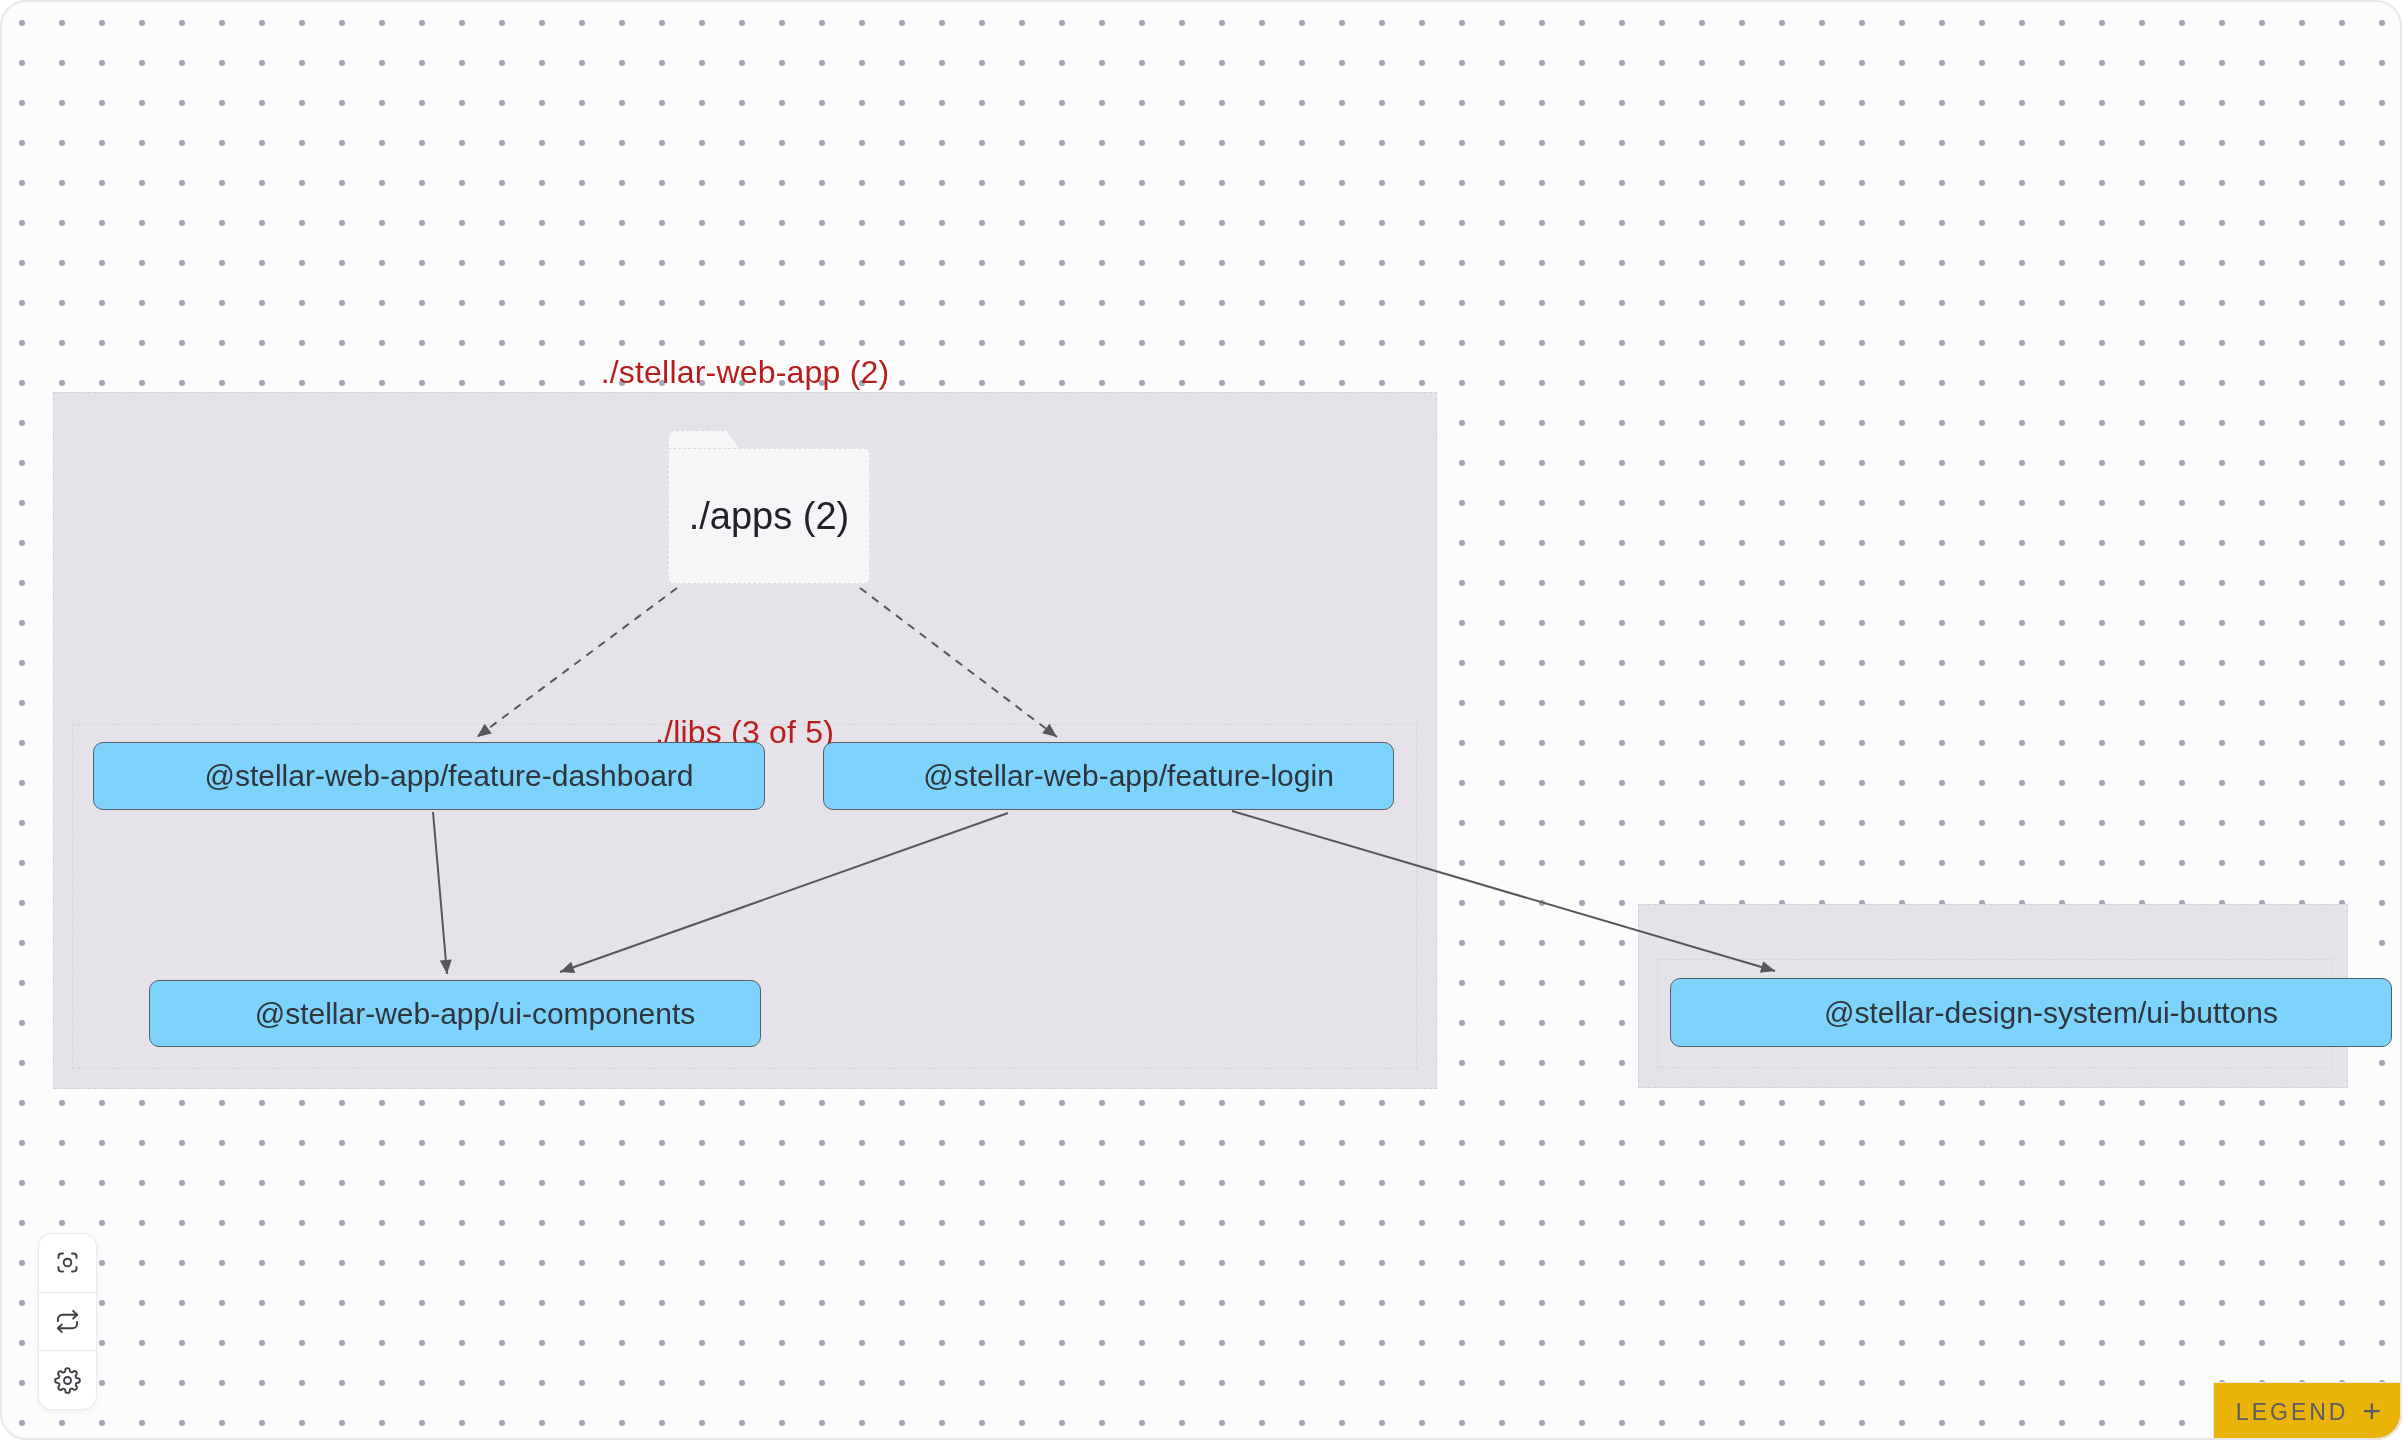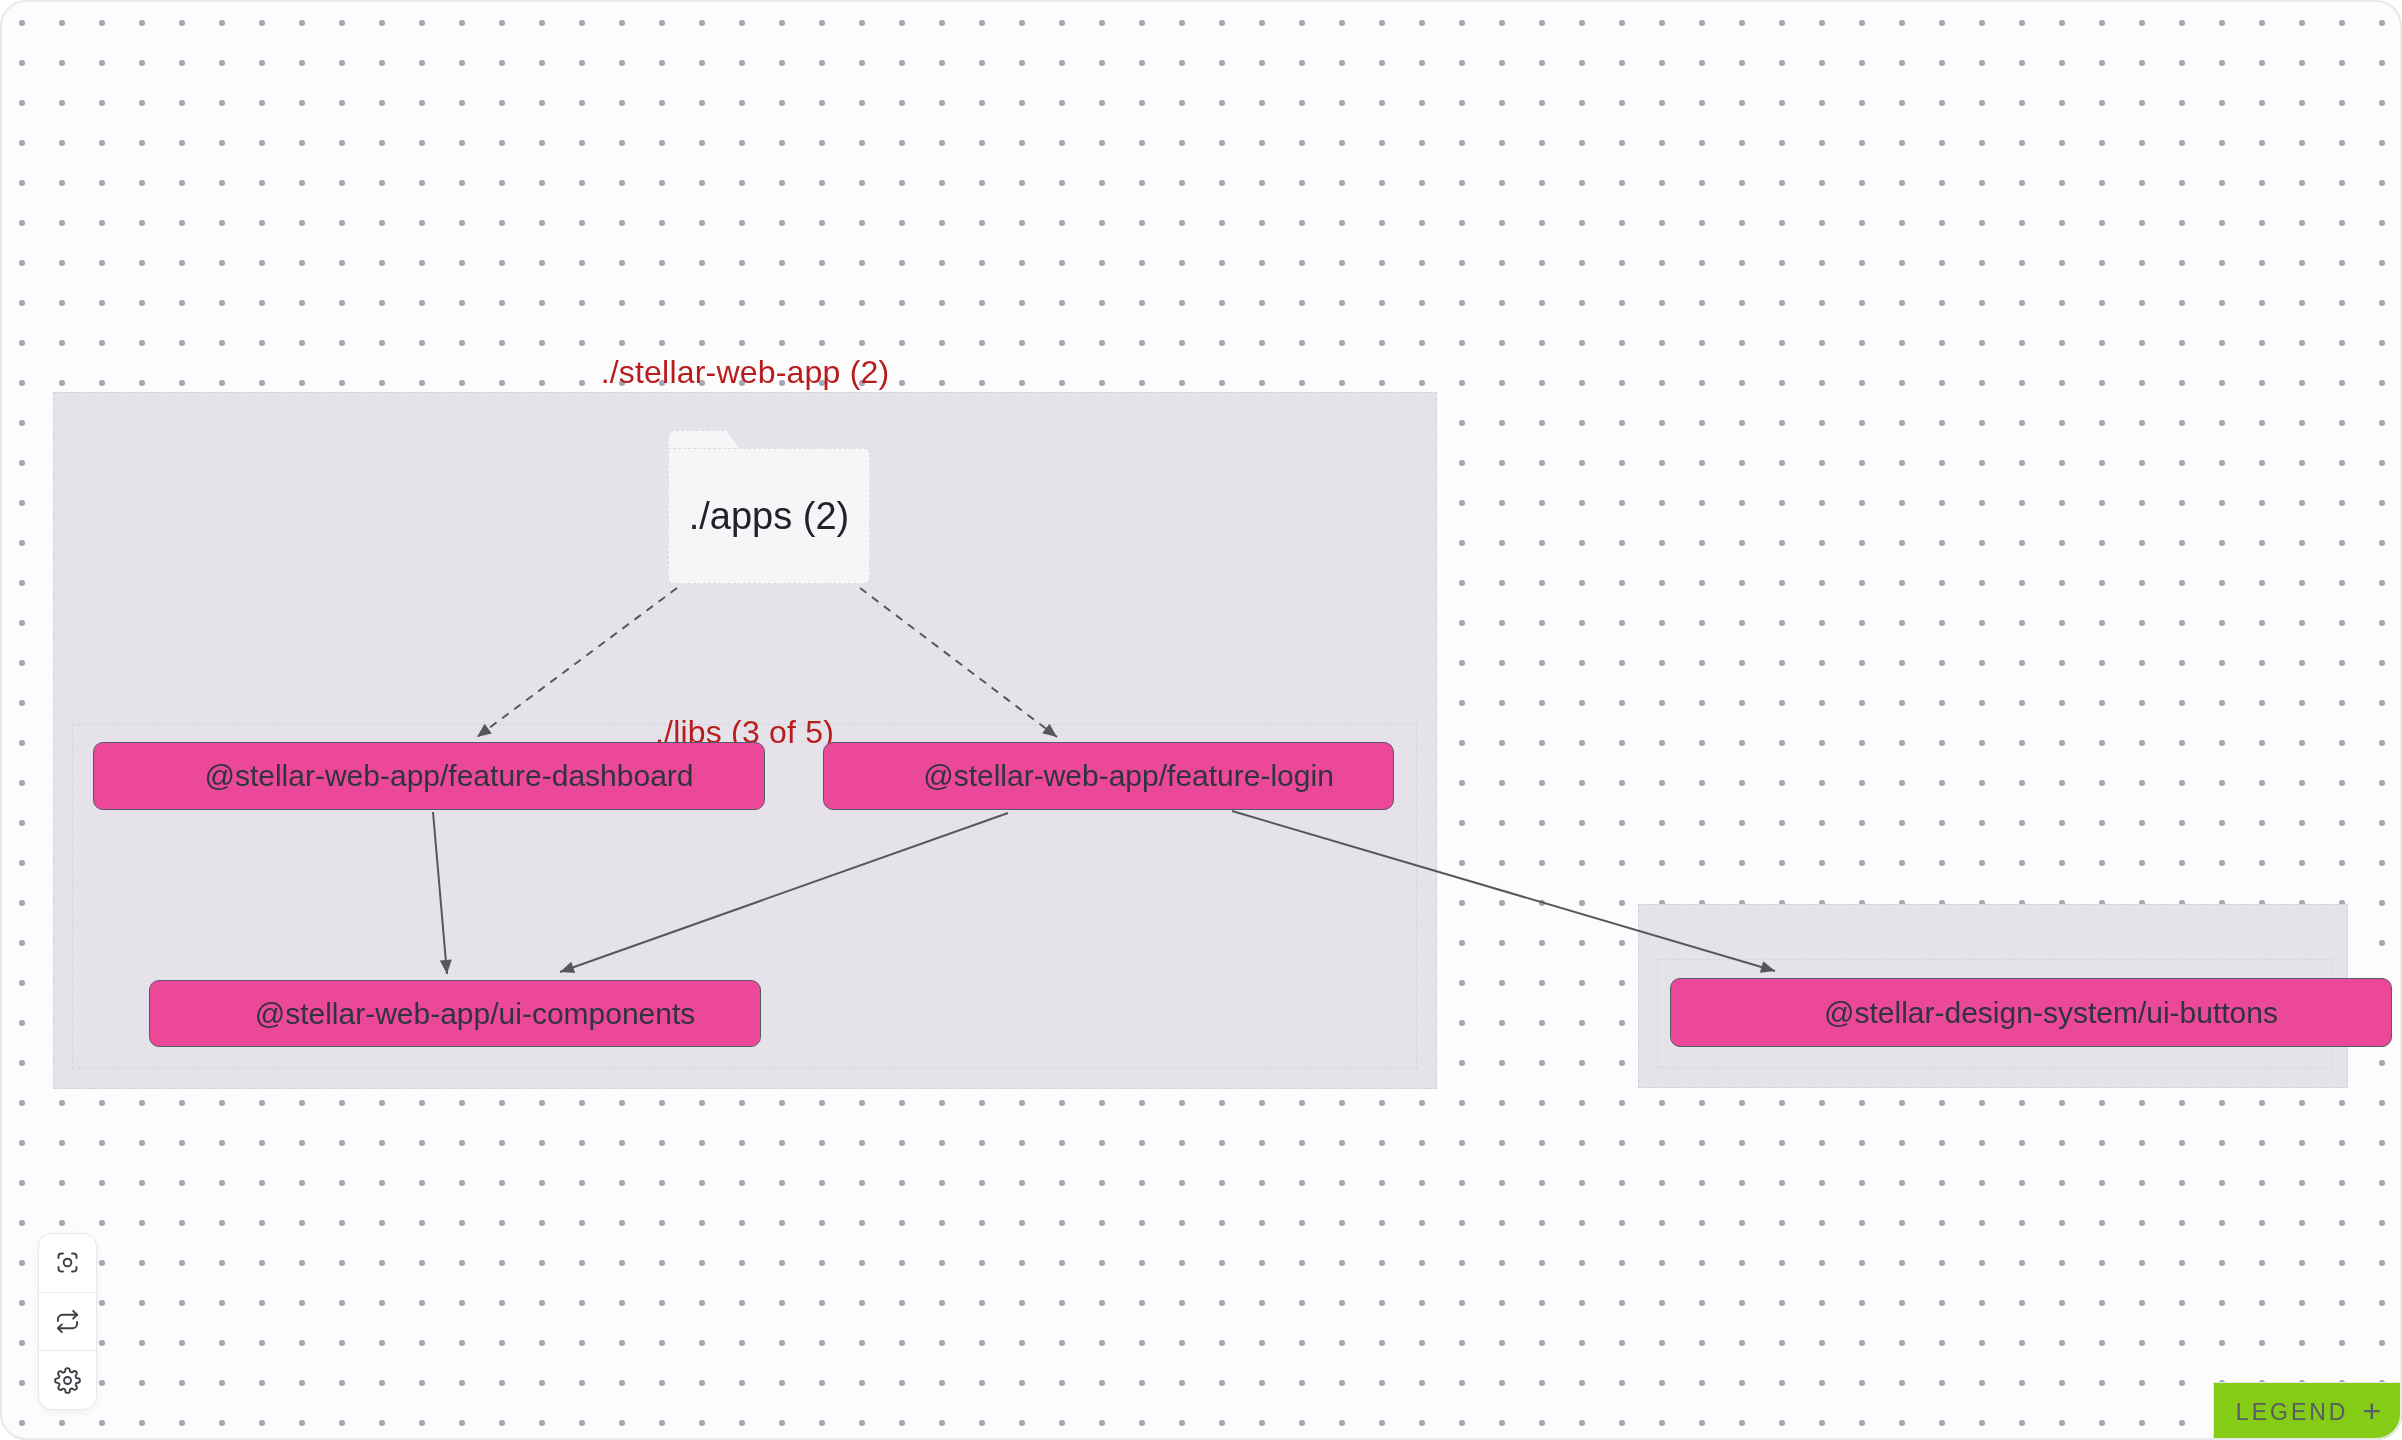--- a/index.html
+++ b/index.html
@@ -5,38 +5,38 @@
   html,body{margin:0;padding:0;background:#ffffff;font-family:"Liberation Sans","DejaVu Sans",sans-serif;}
   .stage{position:relative;width:2402px;height:1440px;background:#ffffff;overflow:hidden;}
   .frame{position:absolute;inset:0;background:#fcfcfd;border-radius:26px;overflow:hidden;}
   .frame-border{position:absolute;inset:0;border:2px solid #e8e7ea;border-radius:26px;pointer-events:none;z-index:60;}
   .dots{position:absolute;inset:0;
         background-image:radial-gradient(circle,#a4abb8 2.8px,rgba(164,171,184,0) 3.4px);
         background-size:40px 40px;background-position:2px 3px;}
   .group{position:absolute;background:#e5e3e9;border:1px dashed #d2cfd8;box-sizing:border-box;}
   .subgroup{position:absolute;border:1px dashed #d6d3db;box-sizing:border-box;}
   .gtitle{position:absolute;text-align:center;font-size:32px;color:#b91c1c;letter-spacing:.2px;white-space:nowrap;z-index:6;}
-  .node{position:absolute;background:#ec4899;border:1.5px solid #575d68;border-radius:10px;
+  .node{position:absolute;background:#7dd3fc;border:1.5px solid #575d68;border-radius:10px;
         display:flex;align-items:center;justify-content:center;font-size:30px;color:#30343c;
         box-sizing:border-box;z-index:10;white-space:nowrap;padding-left:40px;}
   .folder{z-index:5;}
   .folder .tab{position:absolute;left:668px;top:430px;width:74px;height:22px;background:#f6f5f8;
         border:1px dashed #dcd9e1;border-bottom:none;border-radius:8px 4px 0 0;
         clip-path:polygon(0 0,78% 0,100% 100%,0 100%);box-sizing:border-box;}
   .folder .body{position:absolute;left:668px;top:448px;width:202px;height:136px;background:#f6f5f8;
         border:1px dashed #dcd9e1;border-radius:0 6px 6px 6px;box-sizing:border-box;
         display:flex;align-items:center;justify-content:center;font-size:38px;color:#212329;white-space:nowrap;}
   svg.edges{position:absolute;inset:0;z-index:8;}
   .controls{position:absolute;left:38px;top:1233px;width:57px;height:175px;background:#ffffff;
         border:1px solid #e9e8ec;border-radius:14px;box-shadow:0 2px 6px rgba(40,40,60,.06);
         display:flex;flex-direction:column;z-index:40;}
   .ctrl-btn{flex:1;display:flex;align-items:center;justify-content:center;cursor:pointer;}
   .ctrl-btn + .ctrl-btn{border-top:1px solid #eceaef;}
   .ctrl-btn svg{width:27px;height:27px;stroke:#3c4046;fill:none;stroke-width:1.7;stroke-linecap:round;stroke-linejoin:round;}
-  .legend{position:absolute;left:2213px;top:1382px;width:189px;height:58px;background:#84cc16;
+  .legend{position:absolute;left:2213px;top:1382px;width:189px;height:58px;background:#eab308;
         border-top:1px solid #e6e5e9;border-left:1px solid #e6e5e9;z-index:40;
         display:flex;align-items:center;justify-content:center;gap:14px;cursor:pointer;}
   .legend .lbl{font-size:23px;letter-spacing:3px;color:#595c62;}
   .legend .plus{font-size:32px;font-weight:300;color:#595c62;line-height:1;margin-top:-3px;}
 </style>
 </head>
 <body>
 
 <div class="stage">
   <div class="frame">

